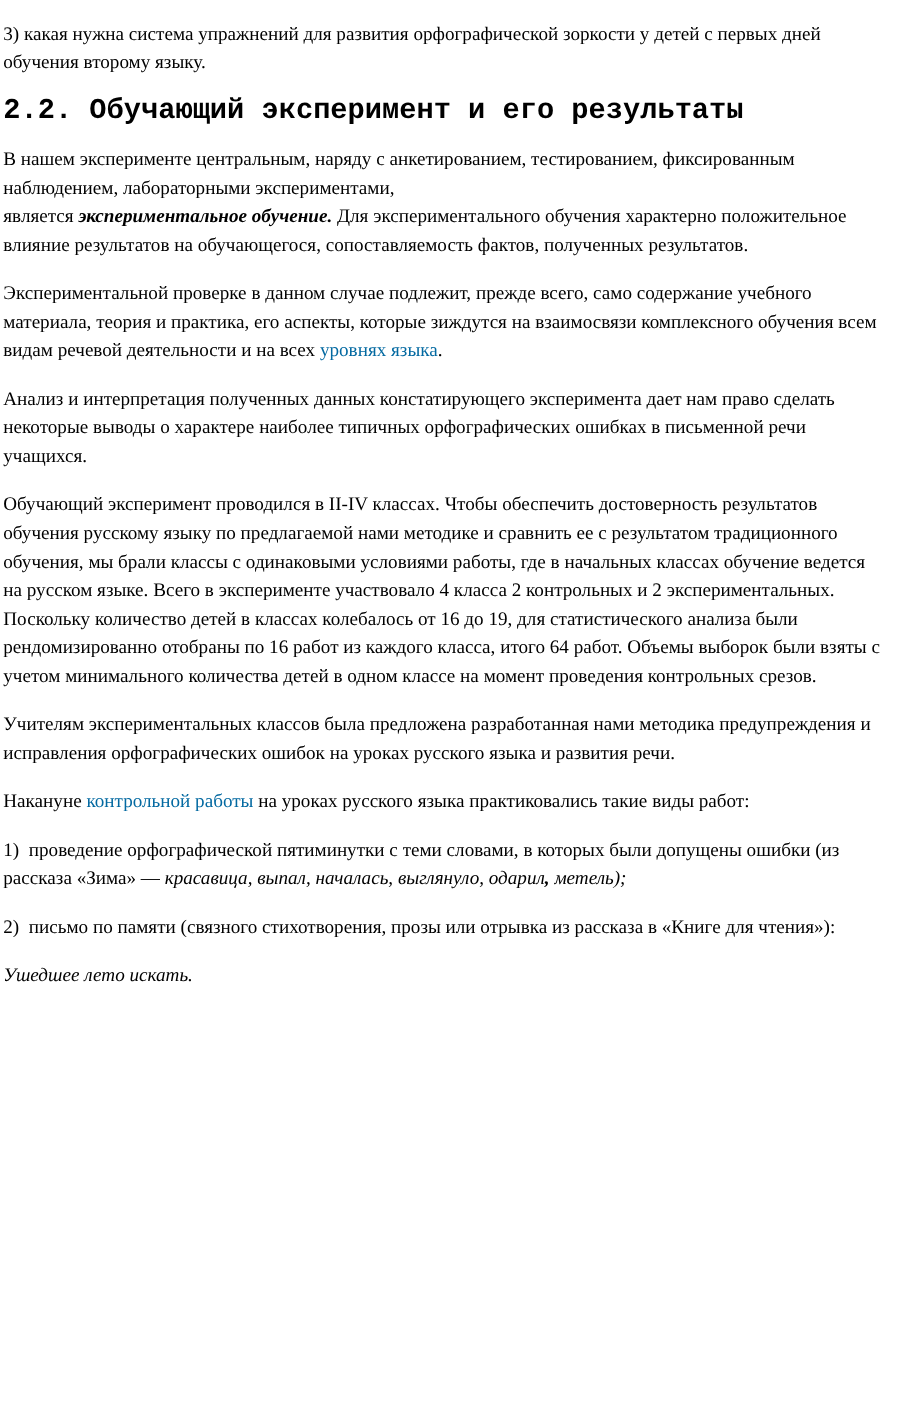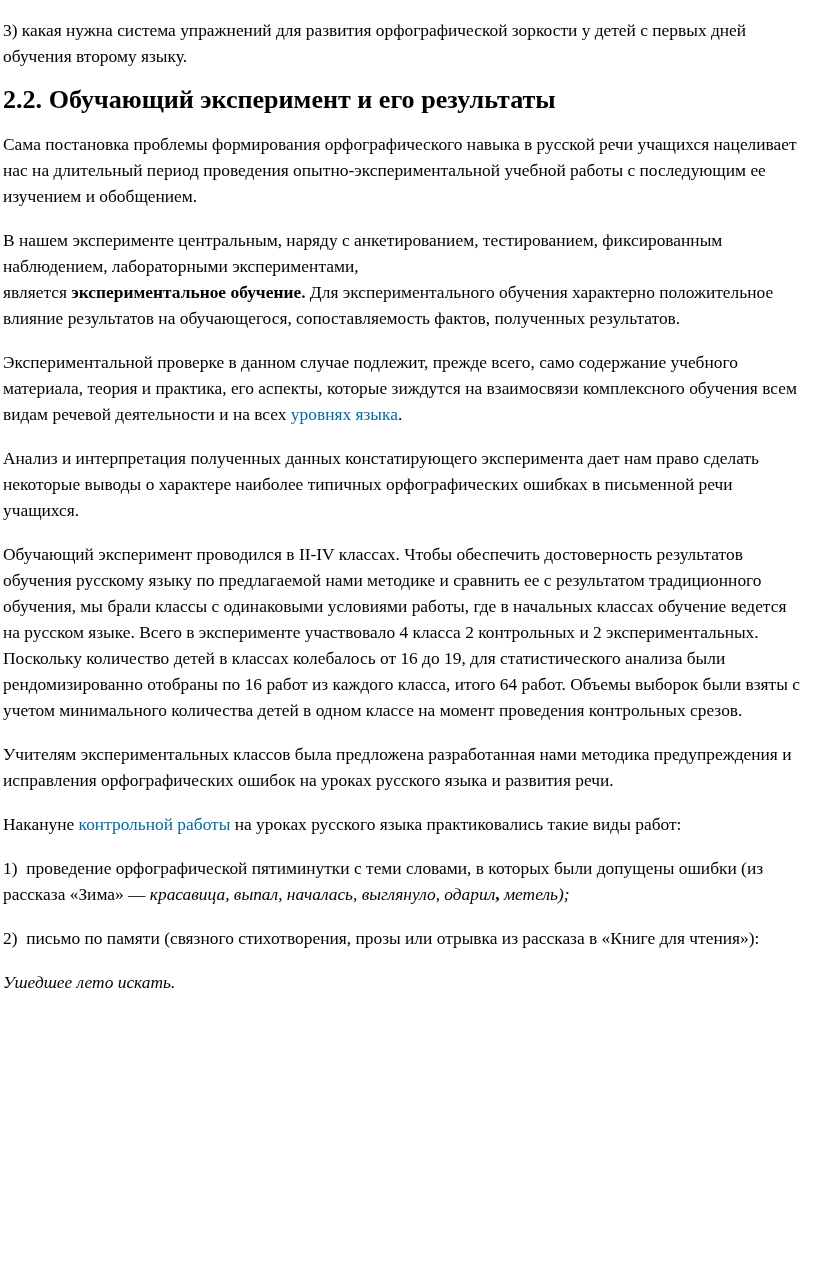--- a/index.html
+++ b/index.html
@@ -20,37 +20,37 @@
     padding: 17px 10px 0 3px;
     overflow: hidden;
   }
   .para, .heading {
     margin: 0 0 18px 0;
     white-space: pre-wrap;
     text-align: left;
   }
   .heading {
     font-weight: bold;
+    font-family: Liberation Mono, monospace;
   }
-  .run-b { font-weight: bold; }
+  .run-b { font-weight: bold; font-style: italic; }
   .run-i { font-style: italic; }
   a.run-link {
     color: #0369a1;
     text-decoration: none;
     cursor: pointer;
   }
 </style>
 </head>
 <body>
 
 <div class="page">
   <main>
       <p class="para"><span>3) какая нужна система упражнений для развития орфографической зоркости у детей с первых дней обучения второму языку.</span></p>
       <h2 class="heading"><span>2.2. Обучающий эксперимент и его результаты</span></h2>
-      <p class="para"><span>Сама постановка проблемы формирования орфографического навыка в русской речи учащихся нацеливает нас на длительный период проведения опытно-экспериментальной учебной работы с последующим ее изучением и обобщением.</span></p>
       <p class="para"><span>В нашем эксперименте центральным, наряду с анкетированием, тестированием, фиксированным наблюдением, лабораторными экспериментами,
 является </span><span class="run-b">экспериментальное обучение.</span><span> Для экспериментального обучения характерно положительное влияние результатов на обучающегося, сопоставляемость фактов, полученных результатов.</span></p>
       <p class="para"><span>Экспериментальной проверке в данном случае подлежит, прежде всего, само содержание учебного материала, теория и практика, его аспекты, которые зиждутся на взаимосвязи комплексного обучения всем видам речевой деятельности и на всех </span><a class="run-link" href="#">уровнях языка</a><span>.</span></p>
       <p class="para"><span>Анализ и интерпретация полученных данных констатирующего эксперимента дает нам право сделать некоторые выводы о характере наиболее типичных орфографических ошибках в письменной речи учащихся.</span></p>
       <p class="para"><span>Обучающий эксперимент проводился в II-IV классах. Чтобы обеспечить достоверность результатов обучения русскому языку по предлагаемой нами методике и сравнить ее с результатом традиционного обучения, мы брали классы с одинаковыми условиями работы, где в начальных классах обучение ведется на русском языке. Всего в эксперименте участвовало 4 класса 2 контрольных и 2 экспериментальных. Поскольку количество детей в классах колебалось от 16 до 19, для статистического анализа были рендомизированно отобраны по 16 работ из каждого класса, итого 64 работ. Объемы выборок были взяты с учетом минимального количества детей в одном классе на момент проведения контрольных срезов.</span></p>
       <p class="para"><span>Учителям экспериментальных классов была предложена разработанная нами методика предупреждения и исправления орфографических ошибок на уроках русского языка и развития речи.</span></p>
       <p class="para"><span>Накануне </span><a class="run-link" href="#">контрольной работы</a><span> на уроках русского языка практиковались такие виды работ:</span></p>
       <p class="para"><span>1)  проведение орфографической пятиминутки с теми словами, в которых были допущены ошибки (из рассказа «Зима» — </span><span class="run-i">красавица, выпал, началась, выглянуло, одарил</span><span class="run-b">,</span><span class="run-i"> метель);</span></p>
       <p class="para"><span>2)  письмо по памяти (связного стихотворения, прозы или отрывка из рассказа в «Книге для чтения»):</span></p>
       <p class="para"><span class="run-i">Ушедшее лето искать.</span></p>

